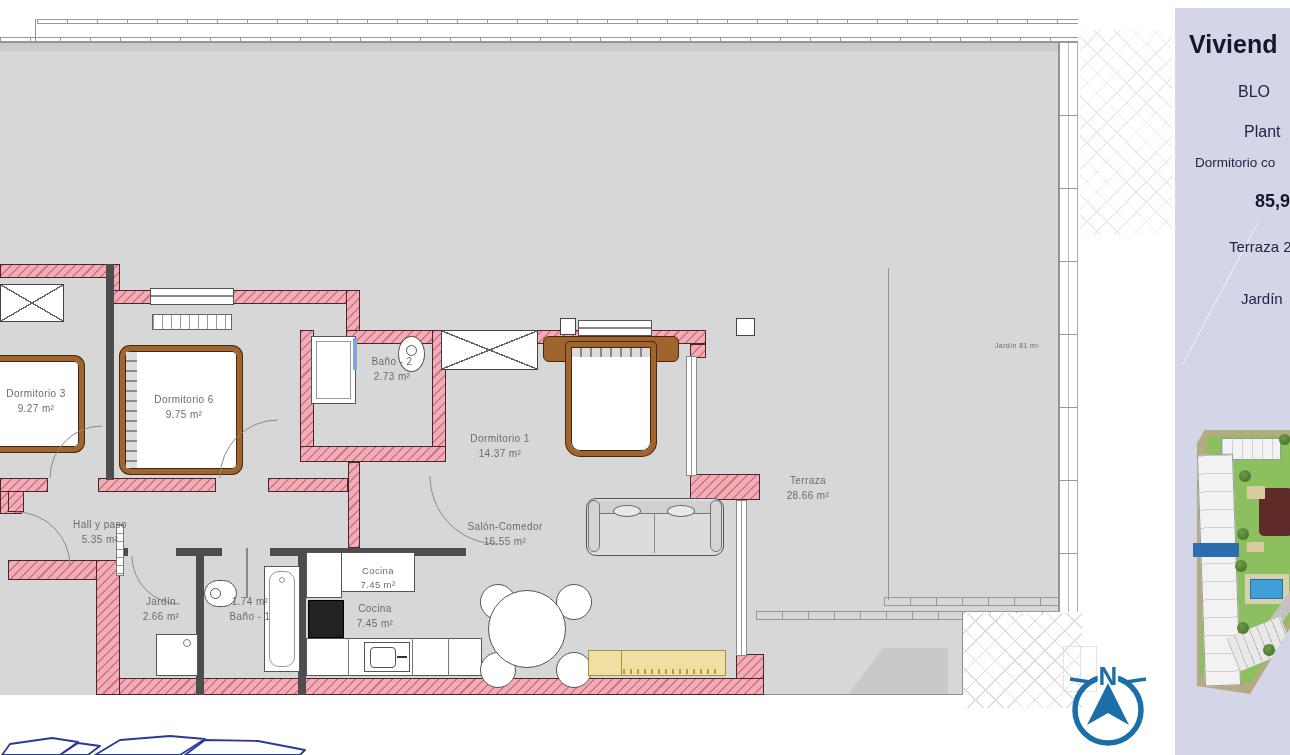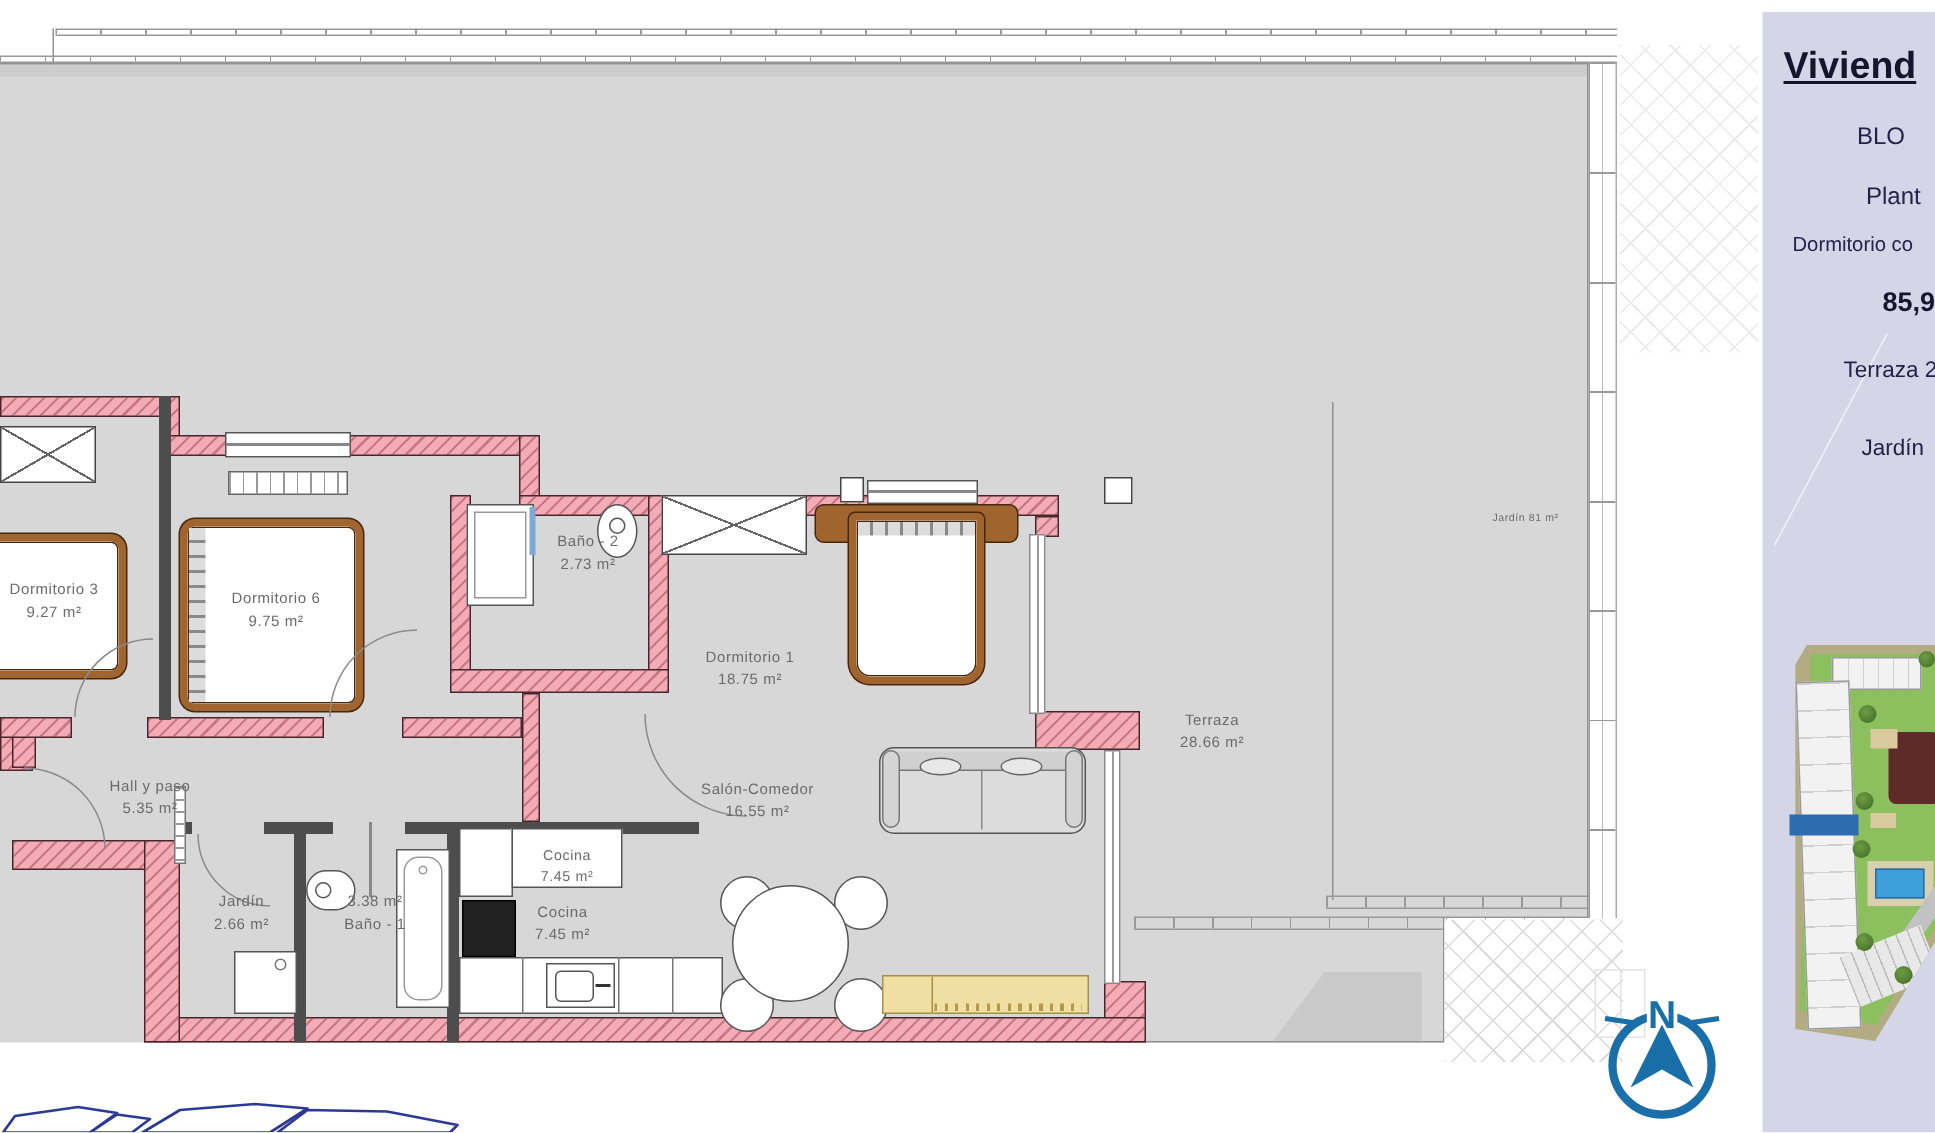--- a/index.html
+++ b/index.html
@@ -187,32 +187,32 @@
   <div class="abs rlabel" style="left:128px;top:392px;width:112px;">
     <div>Dormitorio 6</div>
       <div>9.75 m²</div>
   </div>
   <div class="abs rlabel" style="left:346px;top:354px;width:92px;">
     <div>Baño - 2</div>
       <div>2.73 m²</div>
   </div>
   <div class="abs rlabel" style="left:444px;top:403px;width:112px;margin-top:28px;">
     <div>Dormitorio 1</div>
-      <div>18.75 m²</div>
+      <div>14.37 m²</div>
   </div>
   <div class="abs rlabel" style="left:44px;top:517px;width:112px;">
     <div>Hall y paso</div>
       <div>5.35 m²</div>
   </div>
   <div class="abs rlabel" style="left:105px;top:594px;width:112px;">
     <div>Jardín</div>
       <div>2.66 m²</div>
   </div>
   <div class="abs rlabel" style="left:194px;top:594px;width:112px;">
-    <div>3.38 m²</div>
+    <div>1.74 m²</div>
       <div>Baño - 1</div>
   </div>
   <div class="abs rlabel" style="left:338px;top:564px;width:80px;font-size:9.5px;line-height:14px;">
     <div>Cocina</div>
       <div>7.45 m²</div>
   </div>
   <div class="abs rlabel" style="left:319px;top:601px;width:112px;">
     <div>Cocina</div>
       <div>7.45 m²</div>
   </div>
@@ -244,21 +244,21 @@
       <path d="M2,29 L10,18 L52,12 L78,16 L60,29 Z"></path>
       <path d="M60,29 L78,17 L100,20 L88,29 Z"></path>
       <path d="M95,29 L120,14 L170,10 L205,13 L180,29 Z"></path>
       <path d="M185,29 L205,14 L258,15 L305,24 L300,29 Z"></path>
     </g>
   </svg>
 
   <div class="abs" style="left:1175px;top:8px;width:115px;height:747px;background:#d5d5e8;">
     <div class="abs" style="left:45px;top:205px;width:1px;height:160px;background:rgba(255,255,255,.65);transform:rotate(28deg);"></div>
   </div>
-  <div class="abs sbtxt" style="left:1189px;top:30px;font-size:25px;font-weight:bold;color:#15152e;text-decoration:underline;">Viviend</div>
+  <div class="abs sbtxt" style="left:1189px;top:30px;font-size:25px;font-weight:bold;color:#15152e;">Viviend</div>
   <div class="abs sbtxt" style="left:1238px;top:83px;font-size:16px;">BLO</div>
   <div class="abs sbtxt" style="left:1244px;top:123px;font-size:16px;">Plant</div>
   <div class="abs sbtxt" style="left:1195px;top:155px;font-size:13.5px;">Dormitorio co</div>
   <div class="abs sbtxt" style="left:1255px;top:191px;font-size:18px;font-weight:bold;color:#15152e;">85,9</div>
   <div class="abs sbtxt" style="left:1229px;top:238px;font-size:15px;">Terraza 2</div>
   <div class="abs sbtxt" style="left:1241px;top:290px;font-size:15px;">Jardín</div>
 
   <div class="abs" style="left:1192px;top:428px;width:98px;height:268px;overflow:hidden;">
     <div class="abs" style="left:3px;top:2px;width:95px;height:264px;background:#b3ab82;clip-path:polygon(10% 0,100% 0,100% 75%,58% 100%,2% 97%,2% 5%);">
       <div class="abs" style="left:5px;top:6px;right:0;bottom:8px;background:#8cbf5e;clip-path:polygon(8% 0,100% 0,100% 73%,56% 99%,0 95%);"></div>

